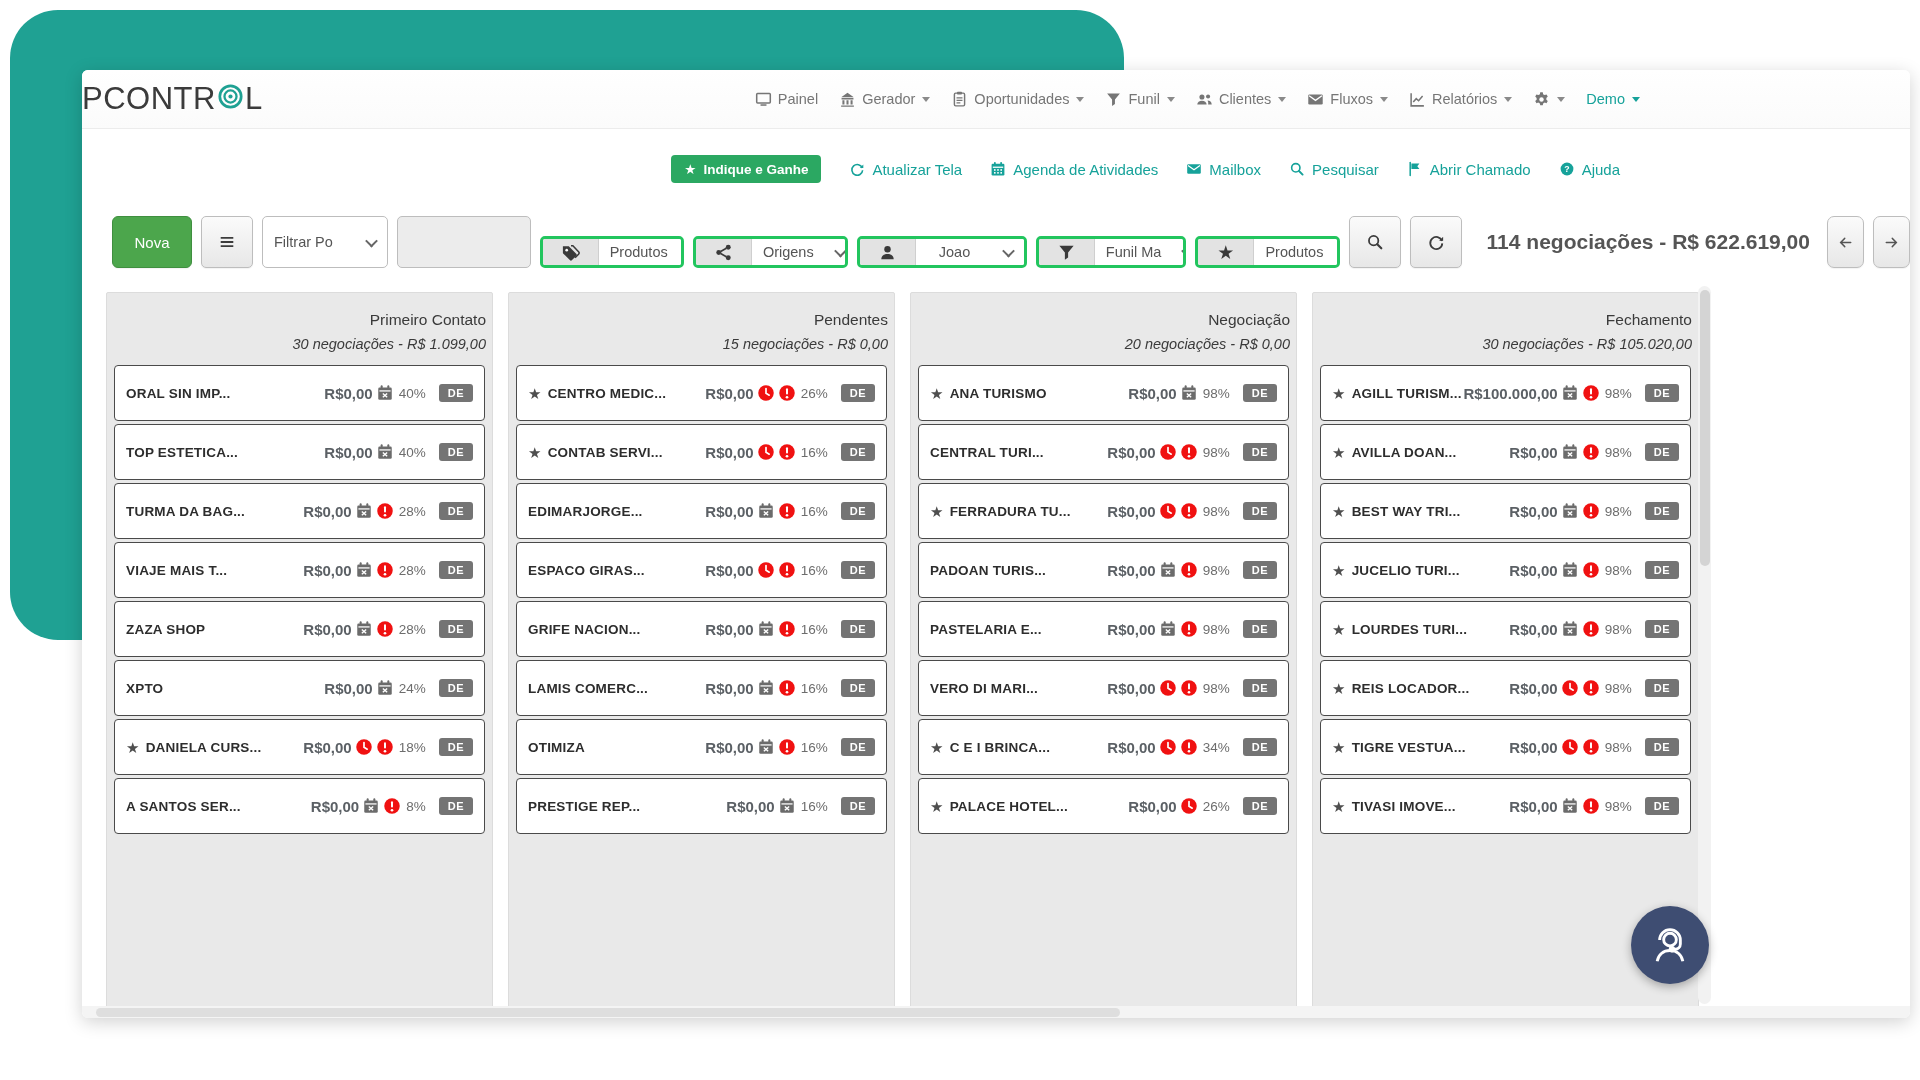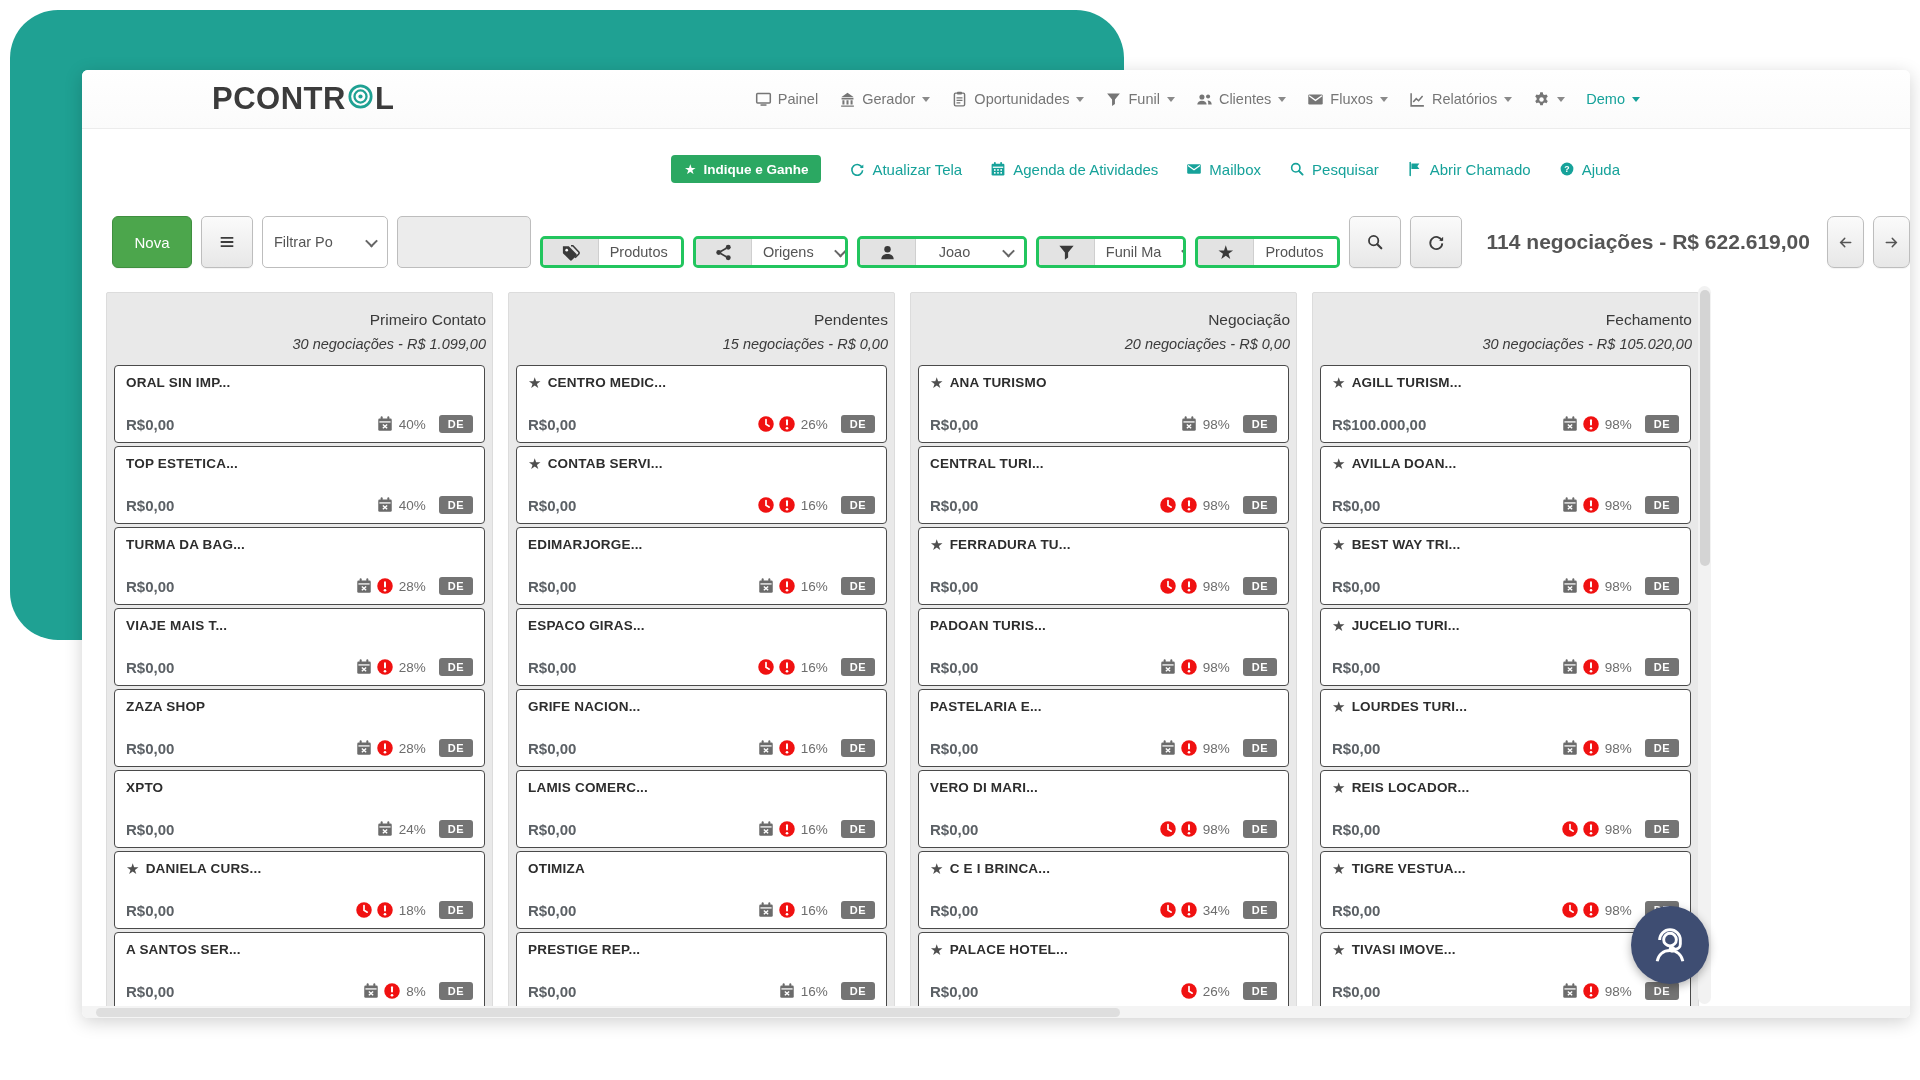--- a/index.html
+++ b/index.html
@@ -14,21 +14,21 @@
     background:var(--teal,#1FA193);border-radius:48px;
   }
   .window{
     position:absolute;left:82px;top:70px;width:1828px;height:948px;
     background:#fff;border-radius:6px;
     box-shadow:0 4px 18px rgba(0,0,0,.18);
     overflow:hidden;
   }
   
   .navbar{height:58px;display:flex;align-items:center;border-bottom:1px solid #ececec;background:linear-gradient(#ffffff,#fbfbfb);}
-  .logo{margin-left:130px;display:flex;align-items:flex-start;font-size:31px;font-weight:700;color:#3b3b3b;letter-spacing:.5px;}
+  .logo{display:flex;align-items:flex-start;font-size:31px;font-weight:400;color:#3b3b3b;letter-spacing:.5px;}
   .logo svg{width:27px;height:27px;margin:2px 1px 0 1px;color:var(--teal,#1FA193);}
   .nav-menu{margin-left:auto;margin-right:270px;display:flex;align-items:center;gap:21px;font-size:14.5px;color:#767676;}
   .nav-item{display:flex;align-items:center;gap:6px;cursor:pointer;white-space:nowrap;}
   .nav-item .nav-ic svg{width:17px;height:17px;display:block;}
   .nav-item .caret{width:0;height:0;border-left:4px solid transparent;border-right:4px solid transparent;border-top:5px solid #8a8a8a;margin-left:1px;}
   .nav-item.accent{color:var(--link-teal,#16A29A);font-weight:400;}
   .nav-item.accent .caret{border-top-color:var(--link-teal,#16A29A);}
   
   .quicklinks{margin:26px 290px 0 0;display:flex;justify-content:flex-end;align-items:center;gap:28px;color:var(--link-teal,#16A29A);font-size:15px;}
   .qlink{display:flex;align-items:center;gap:7px;cursor:pointer;white-space:nowrap;}
@@ -51,21 +51,21 @@
   .nav-arrow{width:37px;min-width:37px;border-radius:7px;color:#555;}
   .nav-arrow svg{width:15px;height:15px;}
   
   .board{margin:24px 0 0 24px;display:flex;gap:15px;}
   .col{width:385px;height:724px;background:#e9e9e9;border:1px solid #dcdcdc;border-radius:2px;overflow:hidden;flex:none;}
   .col-head{text-align:right;padding:18px 6px 11px;color:#3a3a3a;}
   .col-title{font-size:15.5px;margin-bottom:7px;}
   .col-sub{font-size:14.5px;font-style:italic;}
   .col-sub b{font-weight:normal;}
   .cards{padding:2px 7px;display:flex;flex-direction:column;gap:3px;}
-  .card{background:#fff;border:1px solid #4a4a4a;border-radius:4px;height:78px;box-sizing:border-box;padding:9px 11px 9px;display:flex;flex-direction:column;justify-content:space-between;cursor:pointer;}
+  .card{background:#fff;border:1px solid #4a4a4a;border-radius:4px;height:56px;box-sizing:border-box;padding:9px 11px 9px;display:flex;flex-direction:row;justify-content:space-between;cursor:pointer;}
   .card-title{display:flex;align-items:center;gap:6px;font-weight:bold;font-size:13.5px;color:#2d2d2d;letter-spacing:.2px;white-space:nowrap;overflow:hidden;}
   .card-star{color:#4f4f4f;font-size:15px;line-height:1;flex:none;}
   .card-foot{display:flex;align-items:center;}
   .card-value{font-weight:bold;color:#5b6065;font-size:15px;margin-right:auto;}
   .cic{display:flex;align-items:center;margin-left:3px;}
   .cic svg{width:18px;height:18px;display:block;}
   .cic.gray{color:#6b6b6b;}
   .cic.red{color:var(--red,#F01111);}
   .pct{color:#6d6d6d;font-size:13.5px;margin-left:5px;}
   .badge{margin-left:13px;padding:3px 9px;font-size:11px;border-radius:3px;background:var(--badge-gray,#747474);color:#fff;font-weight:bold;letter-spacing:.5px;}

